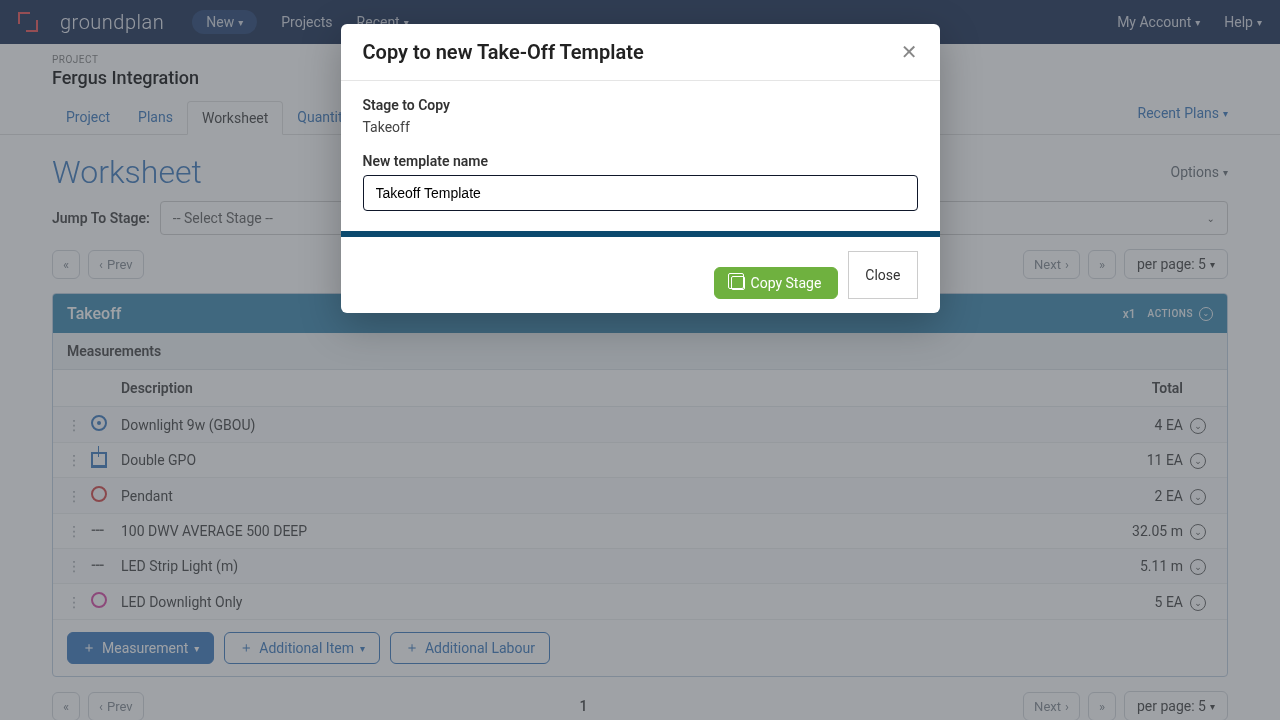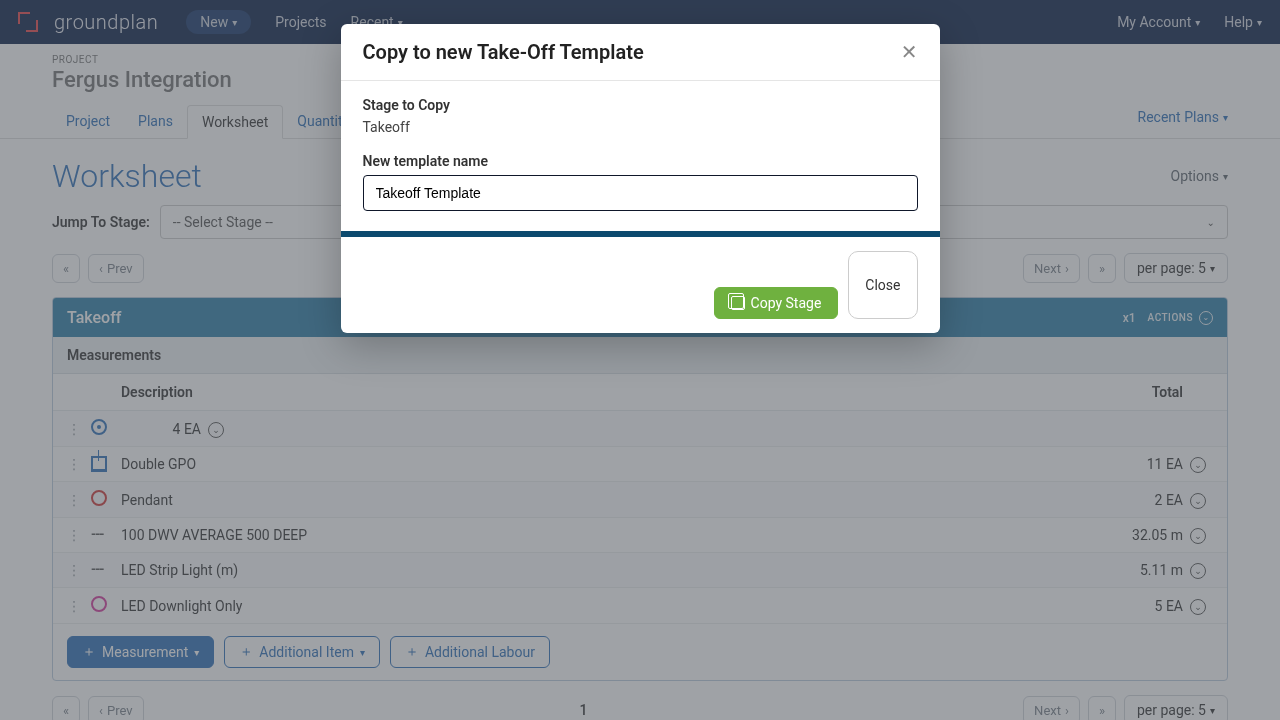--- a/index.html
+++ b/index.html
@@ -1,33 +1,33 @@
 <!DOCTYPE html>
 <html><head>
 <meta charset="utf-8">
 <style>
   * { box-sizing: border-box; margin: 0; padding: 0; }
   body { font-family: -apple-system, BlinkMacSystemFont, "Segoe UI", Roboto, sans-serif; font-size: 14px; color: #333; background: #fff; width: 1280px; height: 720px; overflow: hidden; position: relative; }
 
   
   .navbar { background: #0b1f48; height: 44px; display: flex; align-items: center; padding: 0 18px; color: #d0d6e0; }
-  .logo { display: flex; align-items: center; gap: 16px; font-size: 20px; letter-spacing: 0.5px; color: #e8ecf3; font-weight: 300; }
+  .logo { display: flex; align-items: center; gap: 22px; font-size: 20px; letter-spacing: 0.5px; color: #e8ecf3; font-weight: 300; }
   .logo-icon { width: 20px; height: 20px; position: relative; }
   .logo-icon::before, .logo-icon::after { content:''; position:absolute; width:10px; height:10px; border:2px solid #e8464b; }
   .logo-icon::before { top:0; left:0; border-right:none; border-bottom:none; }
   .logo-icon::after { bottom:0; right:0; border-left:none; border-top:none; }
   .navbar .pill { margin-left: 28px; background: #17376a; border-radius: 16px; padding: 4px 14px; display:flex; align-items:center; gap:4px; cursor:pointer; }
   .navbar .navlink { margin-left: 24px; cursor:pointer; display:flex; align-items:center; gap:4px; }
   .navbar .spacer { flex: 1; }
   .caret { font-size: 10px; }
 
   
   .project-header { padding: 10px 52px 0; }
   .project-label { font-size: 10px; color: #777; letter-spacing: 0.5px; }
-  .project-name { font-size: 22px; font-weight: 500; color: #737373; margin-top: 2px; }
+  .project-name { font-size: 18px; font-weight: 500; color: #000000; margin-top: 2px; }
 
   
   .tabs-row { display:flex; align-items:center; padding: 12px 52px 0; border-bottom: 1px solid #ddd; }
   .tab { padding: 8px 14px; color: #2d6fb8; cursor: pointer; border-radius: 4px 4px 0 0; }
   .tab.active { background: #fff; color: #333; border: 1px solid #ddd; border-bottom: 1px solid #fff; position: relative; top:1px; }
   .tabs-row .spacer { flex:1; }
   .recent-plans { color:#2d6fb8; display:flex; align-items:center; gap:4px; cursor:pointer; padding-bottom:8px; }
 
   
   .page-title-row { display:flex; align-items:center; padding: 18px 52px 10px; }
@@ -90,21 +90,21 @@
   .modal-header { display:flex; align-items:center; padding:16px 22px; }
   .modal-title { font-size:20px; font-weight:600; color:#222; flex:1; }
   .modal-close { font-size:20px; color:#888; cursor:pointer; }
   .modal-divider { border-top:1px solid #e5e5e5; }
   .modal-body { padding:16px 22px 20px; }
   .modal-label { font-weight:600; margin-bottom:6px; }
   .modal-value { color:#444; margin-bottom:18px; }
   .modal-input { width:100%; border:1px solid #0f172a; border-radius:4px; padding:9px 12px; font-size:14px; }
   .modal-footer { border-top:6px solid #0c4a6e; padding:14px 22px; display:flex; justify-content:flex-end; gap:10px;align-items:flex-end; }
   .btn-green { background:#6fb13f; color:#fff; border:1px solid #6fb13f; border-radius:6px; padding:7px 16px; display:flex; align-items:center; gap:6px; cursor:pointer; font-size:14px; }
-  .btn-white { background:#fff; color:#333; border:1px solid #ccc; border-radius:10px; padding:25px 16px; cursor:pointer; font-size:14px; }
+  .btn-white { background:#fff; color:#333; border:1px solid #ccc; border-radius:0; padding:15px 16px; cursor:pointer; font-size:14px; }
   .copy-icon { width:14px; height:14px; border:1.5px solid #fff; border-radius:2px; position:relative; }
   .copy-icon::after { content:''; position:absolute; width:14px; height:14px; border:1.5px solid #fff; border-radius:2px; top:-4px; left:-4px; }
 </style>
 </head>
 <body>
 
 <div class="navbar">
   <div class="logo">
     <span class="logo-icon"></span>
     <span>groundplan</span>
@@ -202,20 +202,21 @@
     <div class="col-handle"></div>
     <div class="col-icon"></div>
     <div class="col-desc">Description</div>
     <div class="col-total">Total</div>
     <div class="col-act"></div>
   </div>
   <div id="rows-container">
       <div class="row">
         <div class="col-handle"><span class="handle-dots">⋮</span></div>
         <div class="col-icon"><span class="sym circle-blue"></span></div>
+        <div class="col-desc">Downlight 9w (GBOU)</div>
         <div class="col-total">4 EA</div>
         <div class="col-act"><span class="row-action">⌄</span></div>
       </div>
       <div class="row">
         <div class="col-handle"><span class="handle-dots">⋮</span></div>
         <div class="col-icon">
           <span class="sym grid-blue"></span>
         </div>
         <div class="col-desc">Double GPO</div>
         <div class="col-total">11 EA</div>

